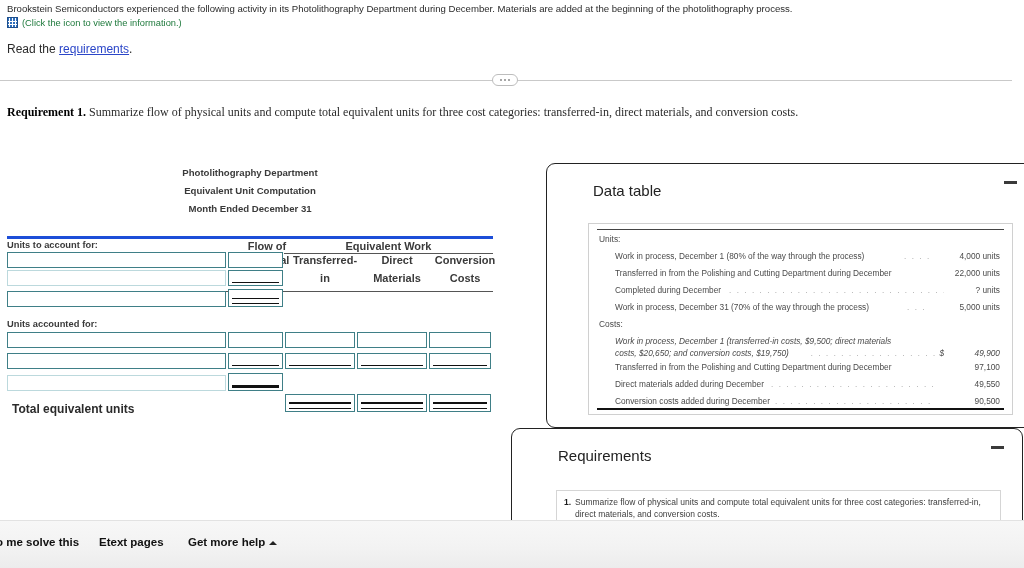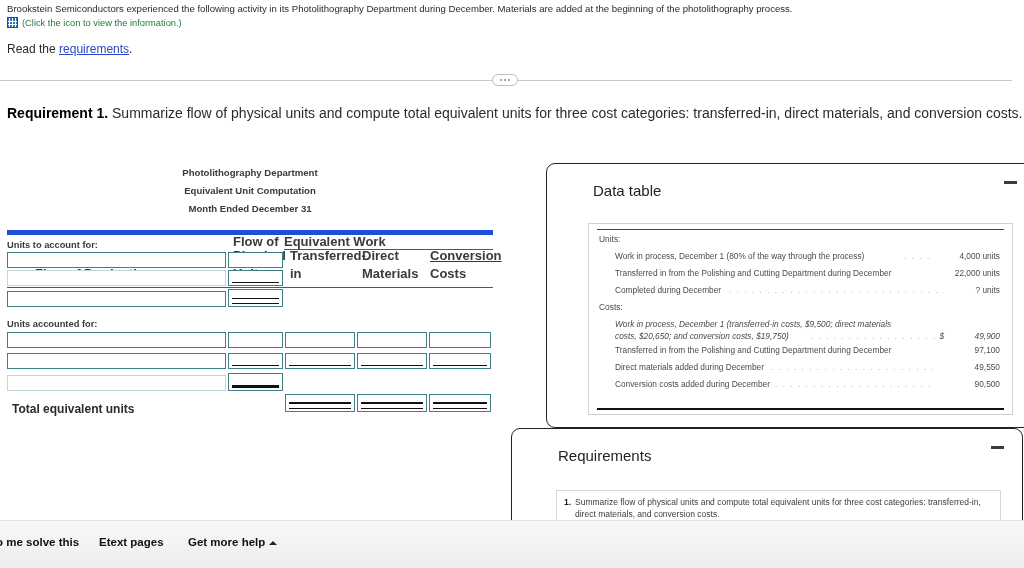--- a/index.html
+++ b/index.html
@@ -107,53 +107,54 @@
     width: 2px; height: 2px;
     background: #8a8a8a;
     border-radius: 50%;
     display: block;
   }
 
   .req-line {
     position: absolute;
     left: 7px;
     top: 105px;
-    font-size: 14px;
+    font-size: 12px;
     color: #2b2b2b;
+    font-family: Liberation Serif, serif;
   }
   .req-line b { font-weight: bold; color: #000; }
 
   
   .eu-table {
     position: absolute;
     left: 7px;
     top: 127px;
     width: 486px;
     margin-top: 37px;
   }
   .eu-title {
     text-align: center;
     font-size: 9.6px;
     font-weight: bold;
     color: #3a3a3a;
     line-height: 18px;
   }
-  .eu-title.last { border-bottom: 5px solid #1d4ed8; padding-bottom: 12px; }
+  .eu-title.last { border-bottom: 3px solid #1d4ed8; padding-bottom: 18px; }
 
   .hdr {
     position: relative;
     height: 53px;
     border-bottom: 1px solid #555;
   }
   .hdr-cell {
     position: absolute;
-    font-size: 13px;
+    font-size: 11px;
     font-weight: bold;
     color: #3a3a3a;
-    text-align: left;
+    text-align: center;
     line-height: 12.4px;
   }
   .eqline {
     position: absolute;
     left: 277px;
     top: 14px;
     width: 209px;
     height: 1px;
     background: #555;
   }
@@ -410,21 +411,21 @@
       <div class="hdr">
         <div class="eqline"></div>
         <div class="hdr-cell" style="left:226px; top:1px; width:68px;">Flow of</div>
         <div class="hdr-cell" style="left:226px; top:15px; width:68px;">Physical</div>
         <div class="hdr-cell" style="left:226px; top:33px; width:68px;">Units</div>
         <div class="hdr-cell" style="left:277px; top:1px; width:209px;">Equivalent Work</div>
         <div class="hdr-cell" style="left:283px; top:15px; width:70px;">Transferred-</div>
         <div class="hdr-cell" style="left:283px; top:33px; width:70px;">in</div>
         <div class="hdr-cell" style="left:355px; top:15px; width:70px;">Direct</div>
         <div class="hdr-cell" style="left:355px; top:33px; width:70px;">Materials</div>
-        <div class="hdr-cell" style="left:423px; top:15px; width:70px;text-decoration:underline;">Conversion</div>
+        <div class="hdr-cell" style="left:423px; top:15px; width:70px;">Conversion</div>
         <div class="hdr-cell" style="left:423px; top:33px; width:70px;">Costs</div>
         <div class="hdr-cell" style="left:28px; top:33px; width:170px;">Flow of Production</div>
       </div>
     </div>
 
     <div class="section-label" style="top:240px;">Units to account for:</div>
 
     <input class="cellbox" style="left: 7px; top: 252px; width: 219px; height: 16px;" type="text" placeholder="">
     <input class="cellbox" style="left: 228px; top: 252px; width: 55px; height: 16px;" type="text" placeholder="">
 
@@ -479,20 +480,25 @@
           <span class="dt-label" style="left:26px;">Transferred in from the Polishing and Cutting Department during December</span>
           <span class="dt-val">22,000 units</span>
         </div>
 
         <div class="dt-row indent">
           <span class="dt-label" style="left:26px;">Completed during December</span>
           <span class="dt-dots" style="left:140px; width:215px;">. . . . . . . . . . . . . . . . . . . . . . . . . . . . . . . .</span>
           <span class="dt-val">? units</span>
         </div>
 
+        <div class="dt-row indent">
+          <span class="dt-label" style="left:26px;">Work in process, December 31 (70% of the way through the process)</span>
+          <span class="dt-dots" style="left:318px; width:36px;">. . .</span>
+          <span class="dt-val">5,000 units</span>
+        </div>
 
         <div class="dt-row head">
           <span class="dt-label" style="left:10px;">Costs:</span>
         </div>
 
         <div class="dt-two">
           <span style="position:absolute; left:26px; top:0;">Work in process, December 1 (transferred-in costs, $9,500; direct materials</span>
           <span style="position:absolute; left:26px; top:12px;">costs, $20,650; and conversion costs, $19,750)</span>
           <span class="dt-dots" style="left:222px; top:12px; width:125px;">. . . . . . . . . . . . . . . . . .</span>
           <span class="dt-cur" style="top:12px;">$</span>

